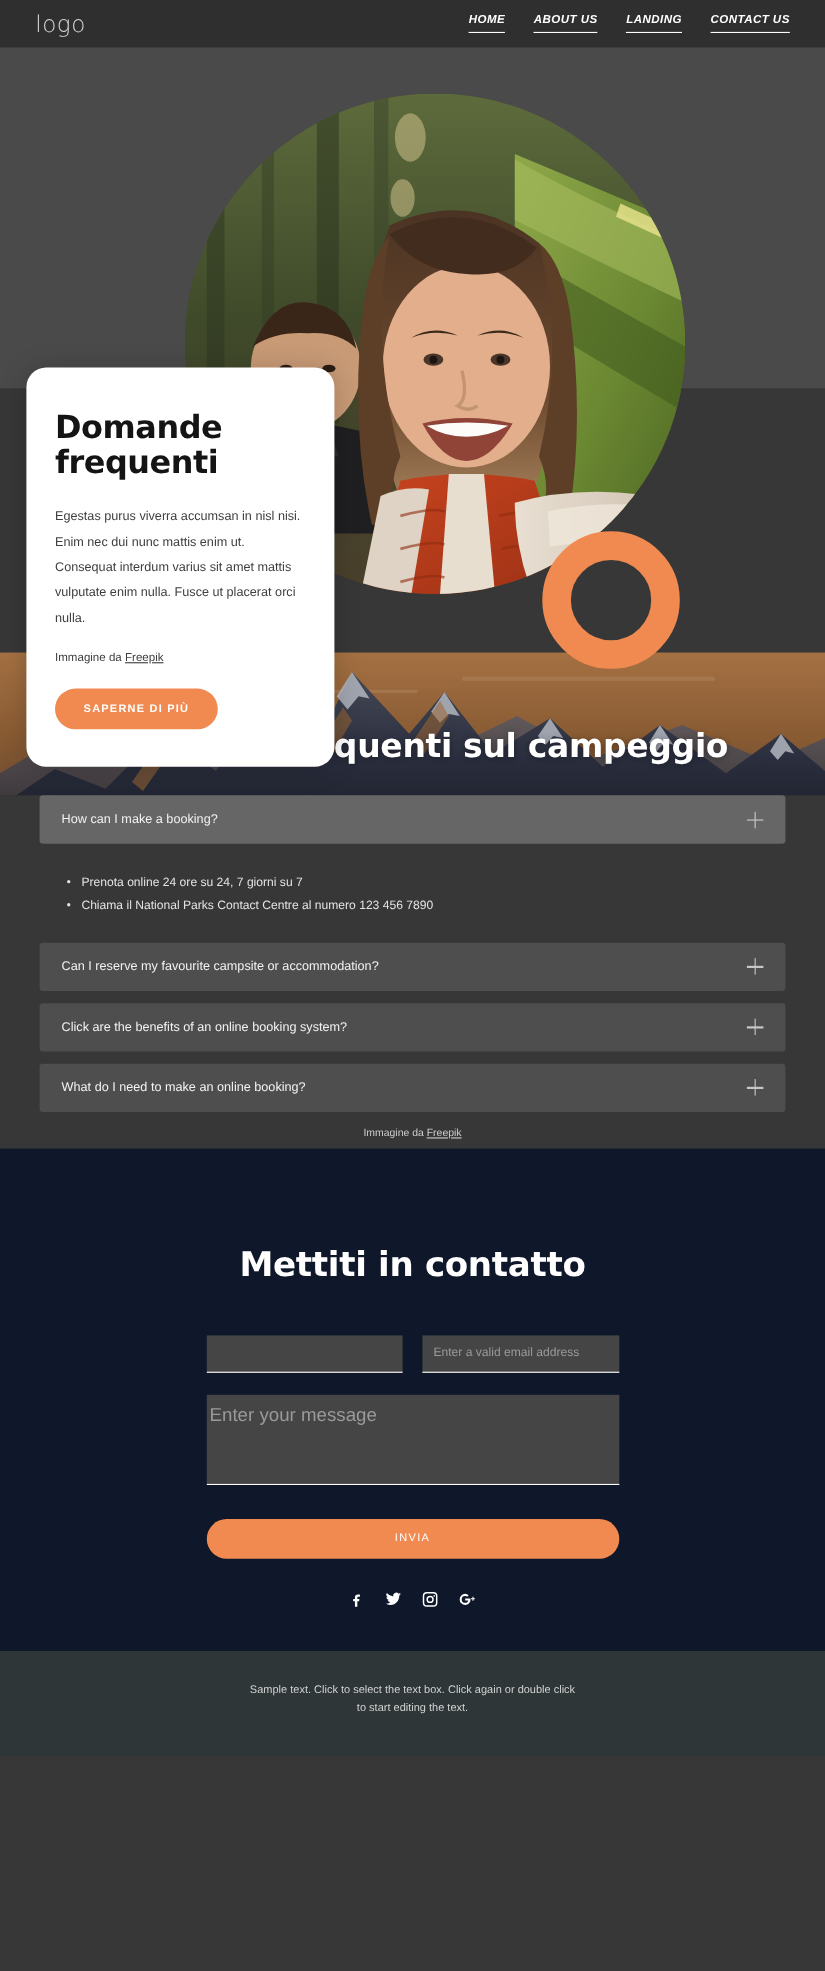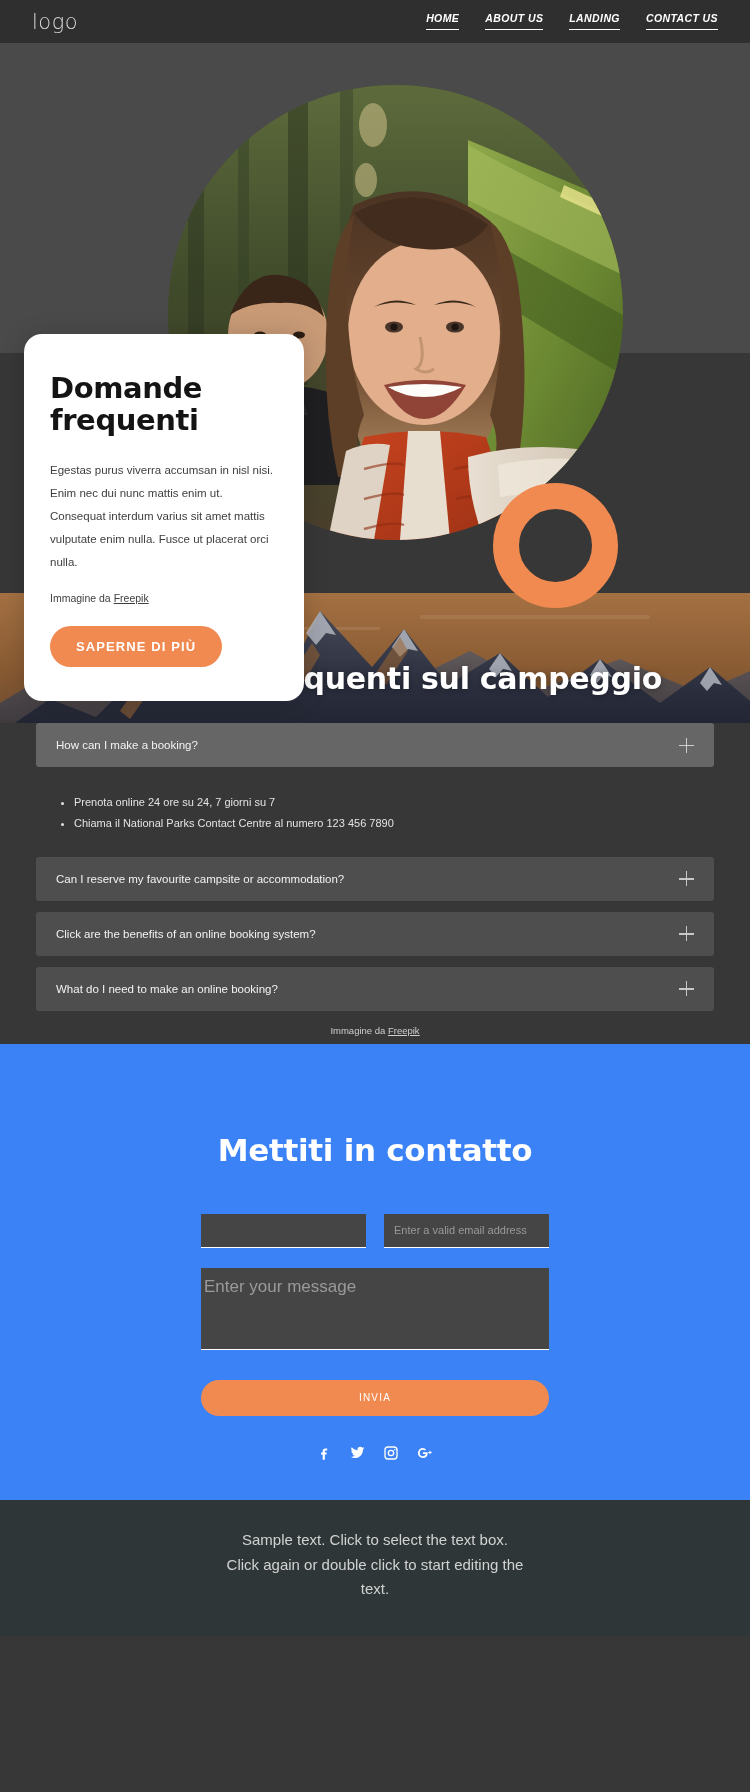--- a/index.html
+++ b/index.html
@@ -135,21 +135,21 @@
     text-decoration: underline;
   }
   .card-btn {
     margin-top: 22px;
     display: inline-block;
     background: #f08a50;
     color: #ffffff;
     border: none;
     border-radius: 22px;
     padding: 13px 26px;
-    font-size: 13px;
+    font-size: 10px;
     font-weight: bold;
     letter-spacing: 1.1px;
     cursor: pointer;
     font-family: "Liberation Sans", sans-serif;
   }
 
   
   .banner {
     position: relative;
     height: 168px;
@@ -222,33 +222,33 @@
     margin-top: 14px;
     text-align: center;
     font-size: 9.5px;
     color: #cfcfcf;
     padding-bottom: 8px;
   }
   .faq-credit a { color: #cfcfcf; text-decoration: underline; }
 
   
   .contact {
-    background: #3b82f6;
+    background: #0f172a;
     padding: 88px 0 0 0;
     text-align: center;
   }
   .contact-title {
     font-size: 31px;
     font-weight: bold;
     color: #ffffff;
     letter-spacing: -.3px;
     font-family: "DejaVu Sans", sans-serif;
   }
   .form {
-    width: 348px;
+    width: 375px;
     margin: 46px auto 0 auto;
     text-align: left;
   }
   .row {
     display: flex;
     gap: 18px;
   }
   .field {
     flex: 1;
     background: #454545;
@@ -302,21 +302,21 @@
   }
   .socials svg { display: block; fill: #ffffff; cursor: pointer; }
 
   
   .footer {
     background: #2e3637;
     padding: 28px 0 34px 0;
     text-align: center;
   }
   .footer-text {
-    font-size: 15px;
+    font-size: 10px;
     line-height: 1.65;
     color: #d2d2d2;
     width: 300px;
     margin: 0 auto;
   }
 </style>
 </head>
 <body>
 
 <div class="page">

